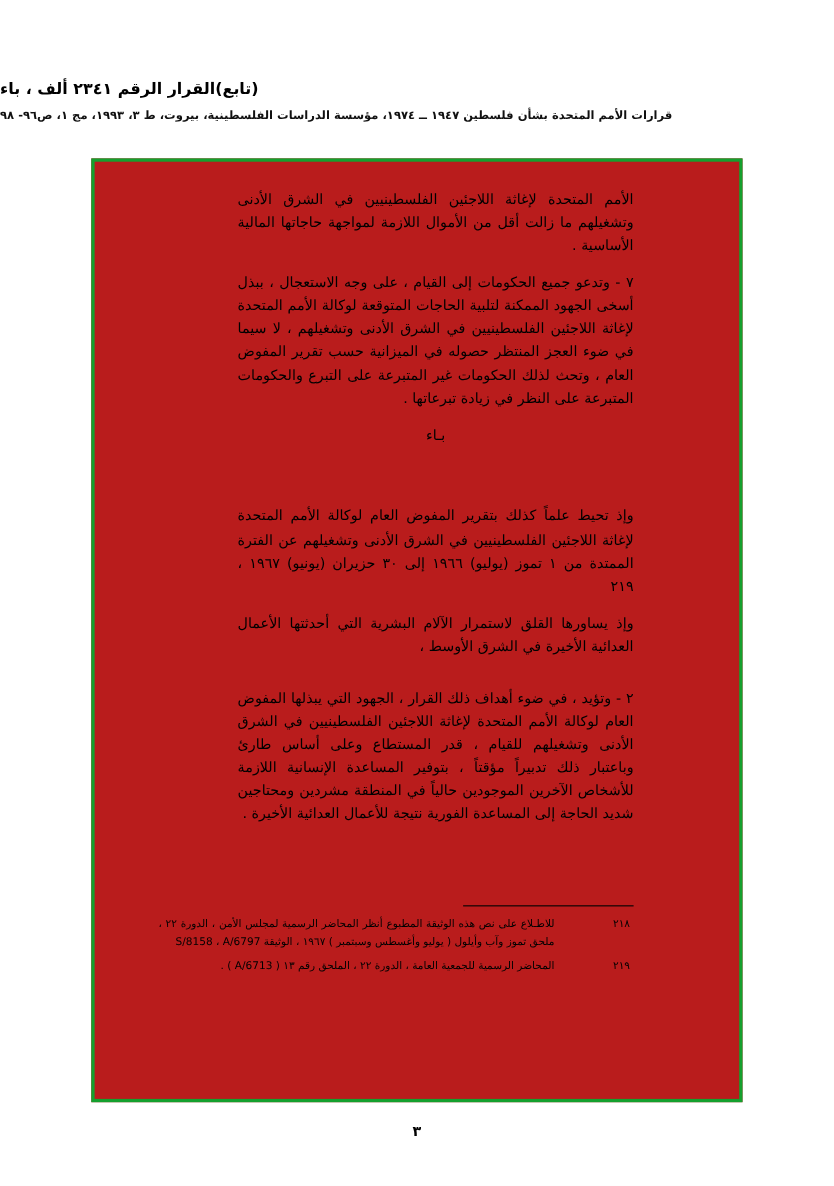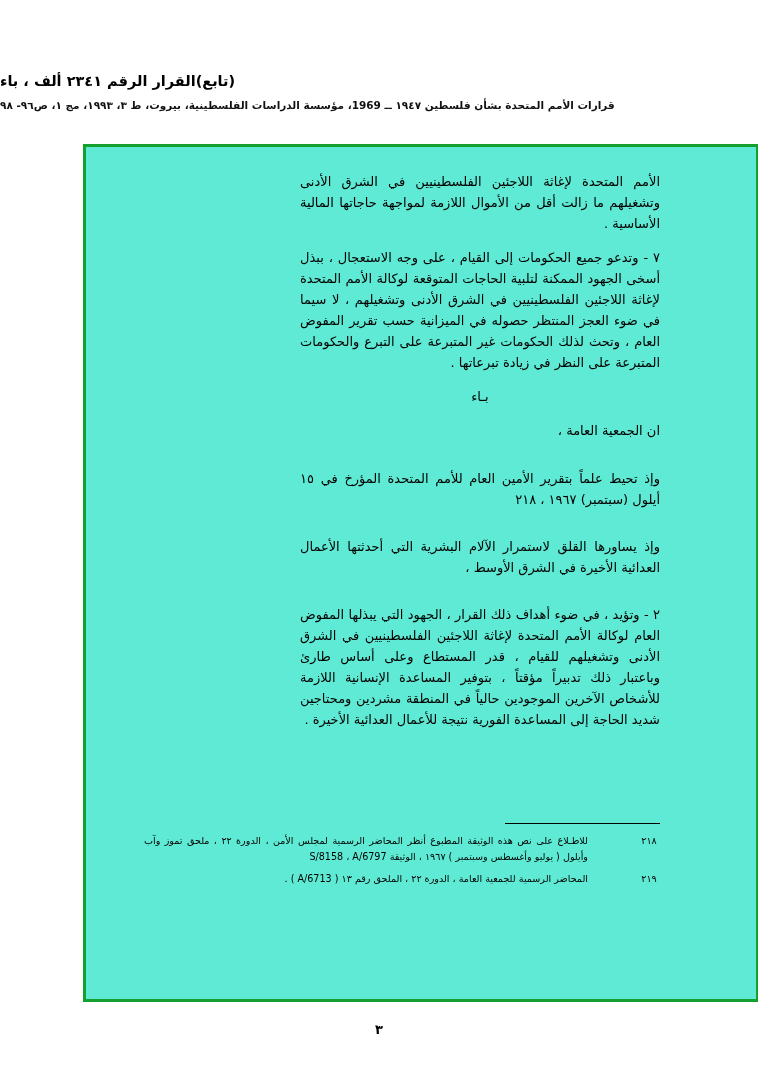--- a/index.html
+++ b/index.html
@@ -45,25 +45,25 @@
     line-height: 1.35;
     direction: rtl;
     color: #111111;
   }
 
   
   .frame {
     position: absolute;
     top: 144px;
     left: 83px;
-    width: 676px;
+    width: 592px;
     height: 858px;
     border: 3px solid #14a02e;
     box-sizing: border-box;
-    background: #5eead4;
+    background: #b91c1c;
   }
 
   .body-text {
     position: absolute;
     top: 24px;
     right: 96px;
     width: 360px;
     direction: rtl;
     text-align: justify;
     text-align-last: right;
@@ -127,44 +127,43 @@
     font-weight: bold;
   }
 </style>
 </head>
 <body>
 
 <div class="page">
 
   <div class="doc-header">
     <div class="title">(تابع)القرار الرقم ٢٣٤١ ألف ، باء</div>
-    <div class="subtitle">قرارات الأمم المتحدة بشأن فلسطين ١٩٤٧ ــ 1969، مؤسسة الدراسات الفلسطينية، بيروت، ط ٣، ١٩٩٣، مج ١، ص٩٦- ٩٨</div>
+    <div class="subtitle">قرارات الأمم المتحدة بشأن فلسطين ١٩٤٧ ــ ١٩٧٤، مؤسسة الدراسات الفلسطينية، بيروت، ط ٣، ١٩٩٣، مج ١، ص٩٦- ٩٨</div>
   </div>
 
   <div class="frame">
 
     <div class="body-text">
 
       <p>الأمم المتحدة لإغاثة اللاجئين الفلسطينيين في الشرق الأدنى وتشغيلهم ما زالت أقل من الأموال اللازمة لمواجهة حاجاتها المالية الأساسية .</p>
       <div class="para-gap"></div>
 
       <p>٧ - وتدعو جميع الحكومات إلى القيام ، على وجه الاستعجال ، ببذل أسخى الجهود الممكنة لتلبية الحاجات المتوقعة لوكالة الأمم المتحدة لإغاثة اللاجئين الفلسطينيين في الشرق الأدنى وتشغيلهم ، لا سيما في ضوء العجز المنتظر حصوله في الميزانية حسب تقرير المفوض العام ، وتحث لذلك الحكومات غير المتبرعة على التبرع والحكومات المتبرعة على النظر في زيادة تبرعاتها .</p>
       <div class="para-gap"></div>
 
       <p class="center-line">بـاء</p>
       <div class="para-gap"></div>
 
-      <p>ان الجمعية العامة ،</p>
       <div class="para-gap"></div>
 
       <div class="para-gap"></div>
 
-      <p>وإذ تحيط علماً بتقرير الأمين العام للأمم المتحدة المؤرخ في ١٥ أيلول (سبتمبر) ١٩٦٧ ، ٢١٨</p>
       <div class="para-gap"></div>
 
+      <p>وإذ تحيط علماً كذلك بتقرير المفوض العام لوكالة الأمم المتحدة لإغاثة اللاجئين الفلسطينيين في الشرق الأدنى وتشغيلهم عن الفترة الممتدة من ١ تموز (يوليو) ١٩٦٦ إلى ٣٠ حزيران (يونيو) ١٩٦٧ ، ٢١٩</p>
       <div class="para-gap"></div>
 
       <p>وإذ يساورها القلق لاستمرار الآلام البشرية التي أحدثتها الأعمال العدائية الأخيرة في الشرق الأوسط ،</p>
       <div class="para-gap"></div>
 
       <div class="para-gap"></div>
 
       <p>٢ - وتؤيد ، في ضوء أهداف ذلك القرار ، الجهود التي يبذلها المفوض العام لوكالة الأمم المتحدة لإغاثة اللاجئين الفلسطينيين في الشرق الأدنى وتشغيلهم للقيام ، قدر المستطاع وعلى أساس طارئ وباعتبار ذلك تدبيراً مؤقتاً ، بتوفير المساعدة الإنسانية اللازمة للأشخاص الآخرين الموجودين حالياً في المنطقة مشردين ومحتاجين شديد الحاجة إلى المساعدة الفورية نتيجة للأعمال العدائية الأخيرة .</p>
 
     </div>

